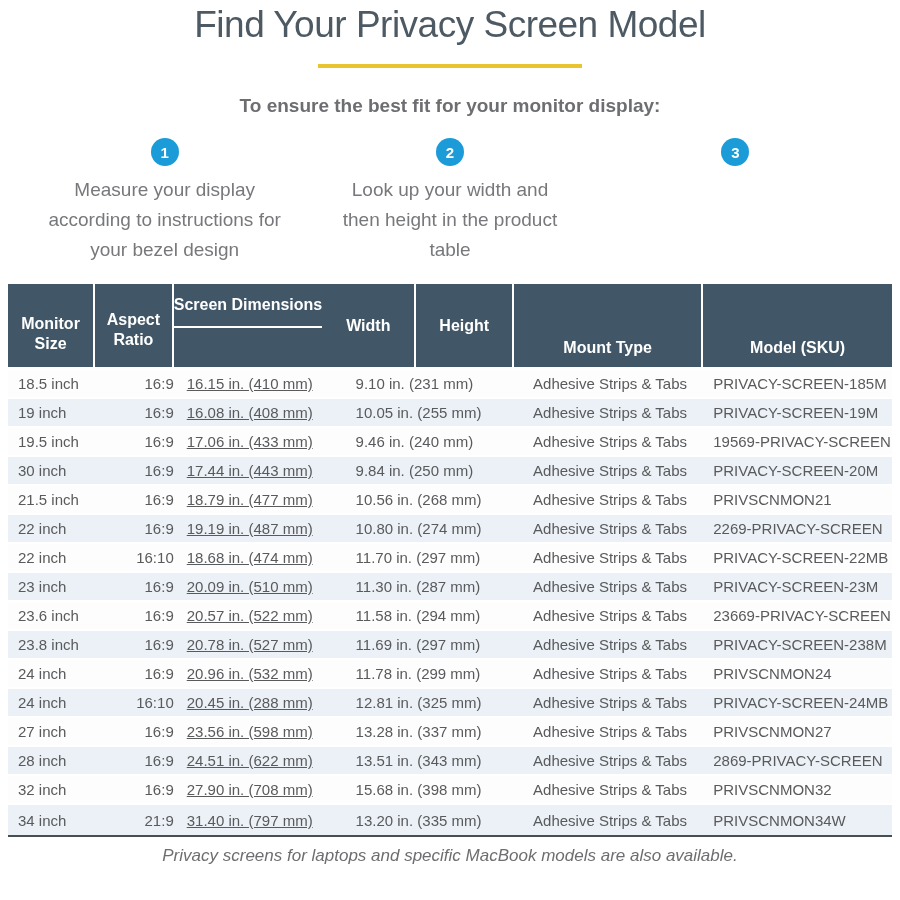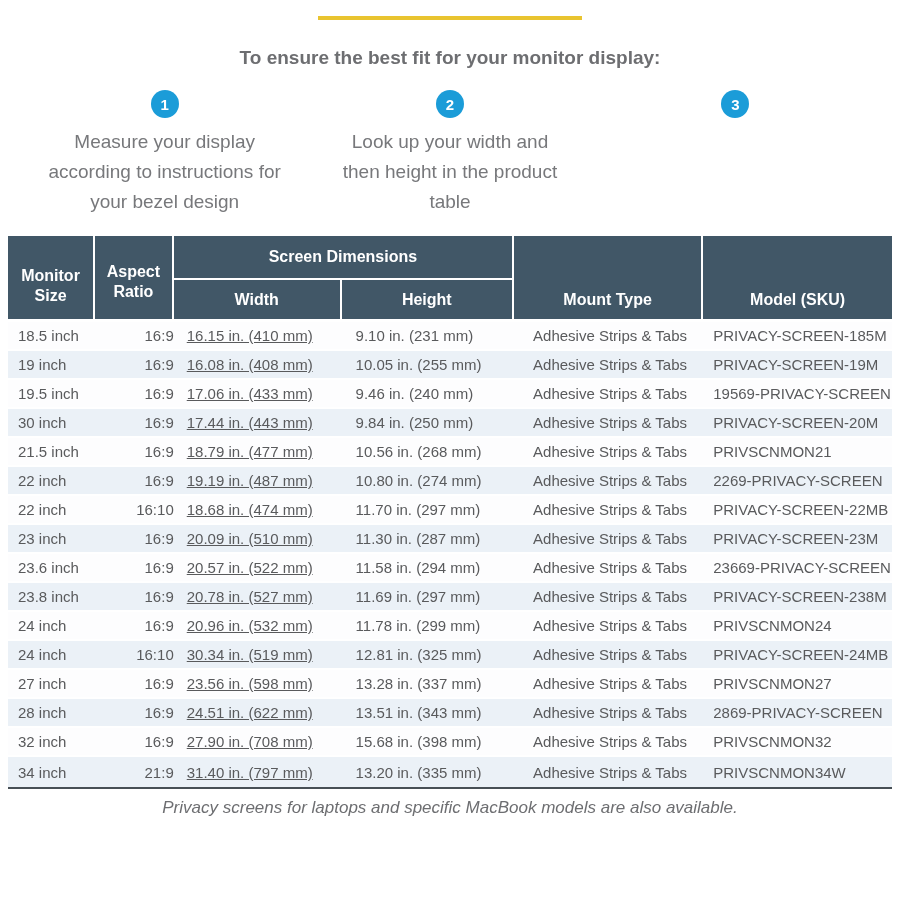--- a/index.html
+++ b/index.html
@@ -73,21 +73,21 @@
   }
   .th {
     display: flex;
     align-items: center;
     justify-content: center;
     text-align: center;
     line-height: 20px;
   }
   .thead .c-size  { width: 9.85%; border-right: 2px solid #fff; padding-top: 16px; }
   .thead .c-ratio { width: 8.9%;  border-right: 2px solid #fff; padding-top: 8px; }
-  .dims { width: 38.5%; display: flex; flex-direction: column; border-right: 2px solid #fff; }
+  .dims { width: 38.5%; display: flex; border-right: 2px solid #fff; }
   .dims-title {
     height: 44px;
     display: flex; align-items: center; justify-content: center;
     border-bottom: 2px solid #fff;
   }
   .dims-sub { display: flex; flex: 1; }
   .dims-sub .c-w { width: 49.6%; border-right: 2px solid #fff; }
   .dims-sub .c-h { flex: 1; }
   .thead .c-mount { width: 21.4%; border-right: 2px solid #fff; }
   .thead .c-model { flex: 1; }
@@ -119,20 +119,21 @@
     font-size: 17px;
     font-style: italic;
     color: #6d6e71;
   }
 </style>
 </head>
 <body>
 
 <div class="page">
 
+  <h1 class="title">Find Your Privacy Screen Model</h1>
   <div class="divider"></div>
   <p class="subtitle">To ensure the best fit for your monitor display:</p>
 
   <div class="steps">
     <div class="step">
       <span class="step-circle">1</span>
       <div class="step-text">Measure your display according to instructions for your bezel design</div>
     </div>
     <div class="step">
       <span class="step-circle">2</span>
@@ -242,21 +243,21 @@
     <div class="td c-size">24 inch</div>
     <div class="td c-ratio">16:9</div>
     <div class="td c-w">20.96 in. (532 mm)</div>
     <div class="td c-h">11.78 in. (299 mm)</div>
     <div class="td c-mount">Adhesive Strips &amp; Tabs</div>
     <div class="td c-model">PRIVSCNMON24</div>
   </div>
         <div class="trow">
     <div class="td c-size">24 inch</div>
     <div class="td c-ratio">16:10</div>
-    <div class="td c-w">30.34 in. (519 mm)</div>
+    <div class="td c-w">20.45 in. (288 mm)</div>
     <div class="td c-h">12.81 in. (325 mm)</div>
     <div class="td c-mount">Adhesive Strips &amp; Tabs</div>
     <div class="td c-model">PRIVACY-SCREEN-24MB</div>
   </div>
         <div class="trow">
     <div class="td c-size">27 inch</div>
     <div class="td c-ratio">16:9</div>
     <div class="td c-w">23.56 in. (598 mm)</div>
     <div class="td c-h">13.28 in. (337 mm)</div>
     <div class="td c-mount">Adhesive Strips &amp; Tabs</div>

